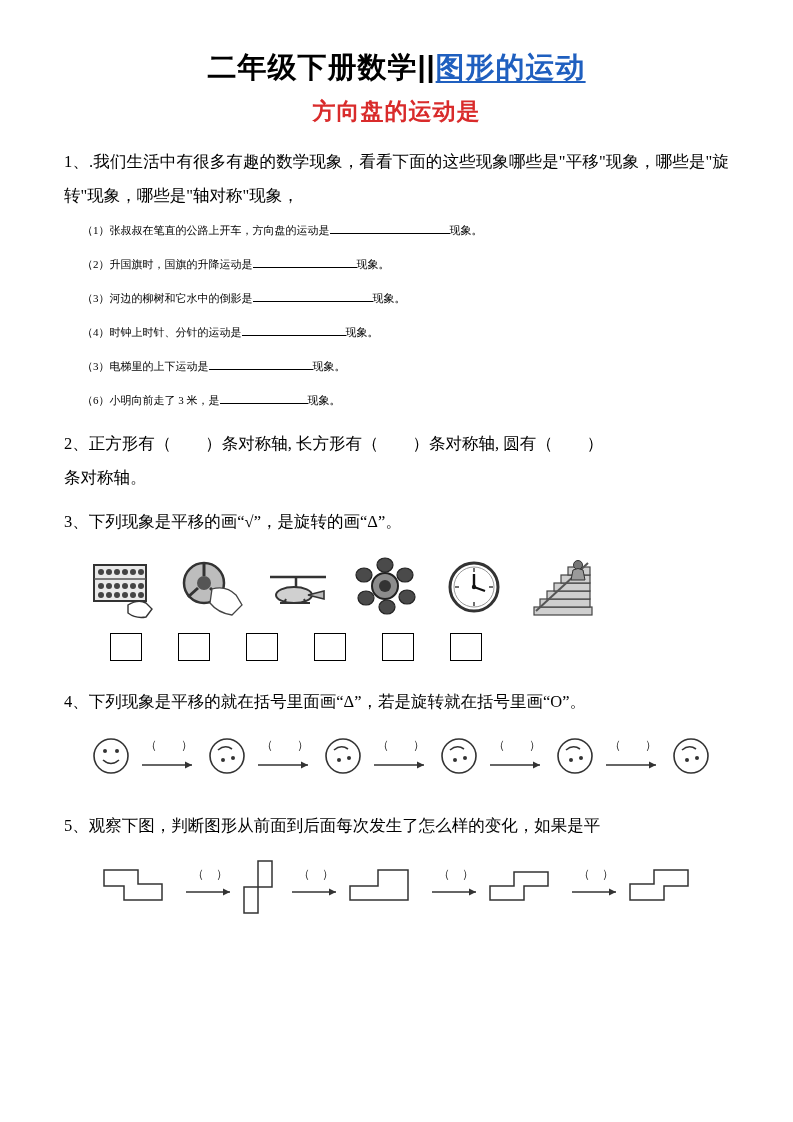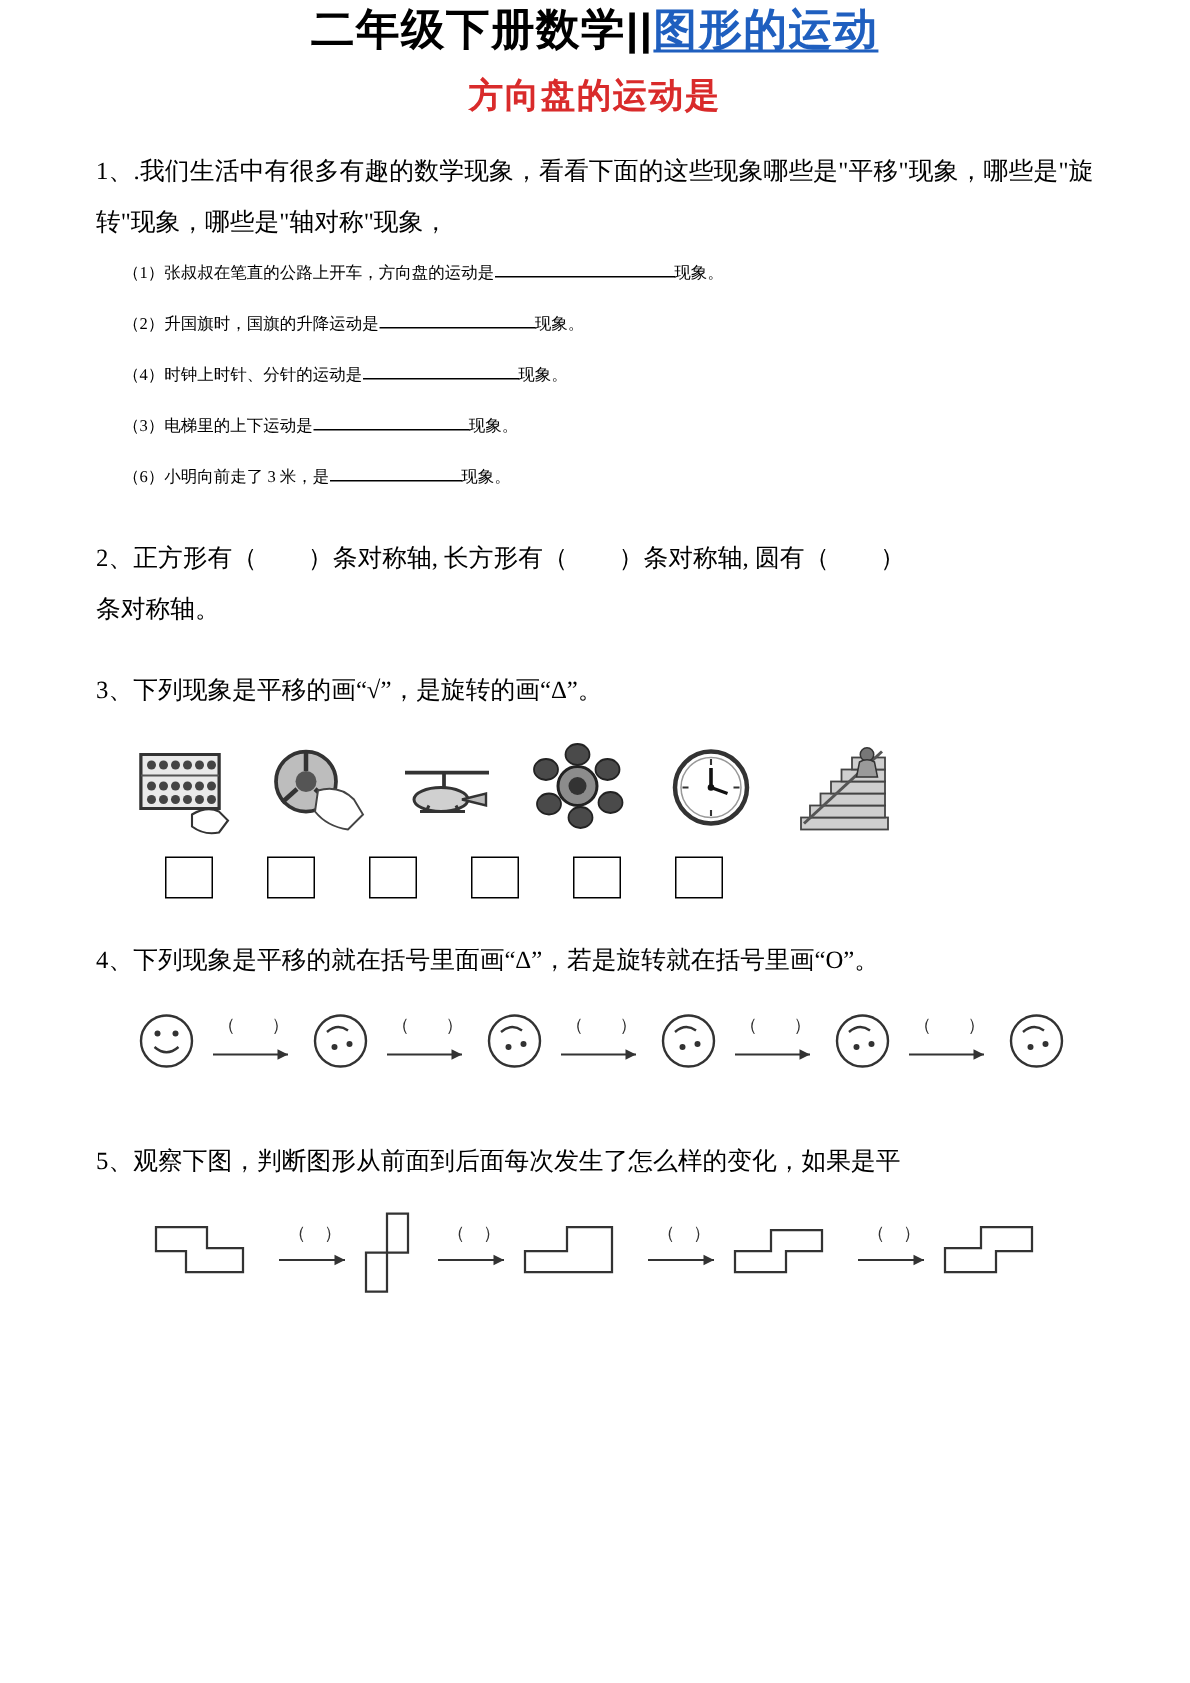--- a/index.html
+++ b/index.html
@@ -23,20 +23,21 @@
     padding: 0 64px;
   }
 
   
   .title-line1 {
     text-align: center;
     font-family: "Liberation Sans", sans-serif;
     font-weight: bold;
     font-size: 29px;
     letter-spacing: 1px;
+    margin-top: 48px;
     white-space: nowrap;
   }
   .title-line1 .blue {
     color: #1F5FBF;
     text-decoration: underline;
     text-underline-offset: 4px;
   }
   .title-line2 {
     text-align: center;
     font-family: "Liberation Sans", sans-serif;
@@ -44,21 +45,21 @@
     font-size: 23px;
     color: #D92B2B;
     margin-top: 8px;
     letter-spacing: 1px;
   }
 
   
   .q {
     font-size: 16.5px;
     line-height: 34px;
-    margin-top: 20px;
+    margin-top: 10px;
     text-align: justify;
   }
   .q.first { margin-top: 18px; }
   .sub {
     font-size: 11px;
     line-height: 34px;
     margin-left: 18px;
   }
   .blank {
     display: inline-block;
@@ -128,20 +129,23 @@
   </div>
   <div class="title-line2">方向盘的运动是</div>
 
   <div class="q first">1、.我们生活中有很多有趣的数学现象，看看下面的这些现象哪些是"平移"现象，哪些是"旋转"现象，哪些是"轴对称"现象，</div>
 
   <div class="sub">
     <span>（1）张叔叔在笔直的公路上开车，方向盘的运动是</span><span class="blank b-long"></span><span>现象。</span>
   </div>
   <div class="sub">
     <span>（2）升国旗时，国旗的升降运动是</span><span class="blank b-mid"></span><span>现象。</span>
+  </div>
+  <div class="sub">
+    <span>（3）河边的柳树和它水中的倒影是</span><span class="blank b-long"></span><span>现象。</span>
   </div>
   <div class="sub">
     <span>（4）时钟上时针、分针的运动是</span><span class="blank b-mid"></span><span>现象。</span>
   </div>
   <div class="sub">
     <span>（3）电梯里的上下运动是</span><span class="blank b-mid"></span><span>现象。</span>
   </div>
   <div class="sub">
     <span>（6）小明向前走了 3 米，是</span><span class="blank b-short"></span><span>现象。</span>
   </div>
@@ -334,21 +338,21 @@
       </svg>
     </div>
     <svg width="46" height="46" viewBox="0 0 46 46">
       <circle cx="23" cy="23" r="17" fill="none" stroke="#333" stroke-width="1.6"></circle>
       <circle cx="19" cy="27" r="2" fill="#333"></circle>
         <circle cx="29" cy="25" r="2" fill="#333"></circle>
       <path d="M14 17 q7 -6 14 -1" fill="none" stroke="#333" stroke-width="1.6"></path>
     </svg>
   </div>
 
-  <div class="q" style="margin-top:40px;">5、观察下图，判断图形从前面到后面每次发生了怎么样的变化，如果是平</div>
+  <div class="q" style="margin-top:30px;">5、观察下图，判断图形从前面到后面每次发生了怎么样的变化，如果是平</div>
 
   <div class="shaperow">
     <svg width="80" height="54" viewBox="0 0 80 54">
       <path d="M4 10 L38 10 L38 24 L62 24 L62 40 L24 40 L24 26 L4 26 Z" fill="none" stroke="#333" stroke-width="1.5"></path>
     </svg>
     <svg width="60" height="54" viewBox="0 0 60 54">
       <text x="30" y="18" font-size="12" text-anchor="middle" fill="#333" font-family="Liberation Serif, serif">（　）</text>
       <line x1="6" y1="32" x2="50" y2="32" stroke="#333" stroke-width="1.4"></line>
       <path d="M50 32 l-7 -3.5 l0 7 z" fill="#333"></path>
     </svg>

